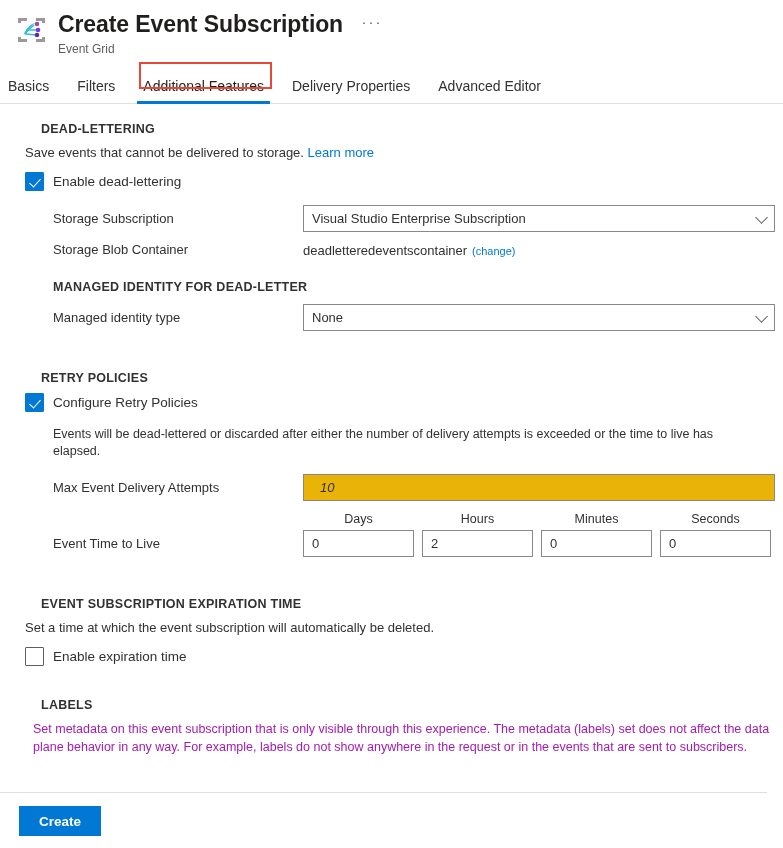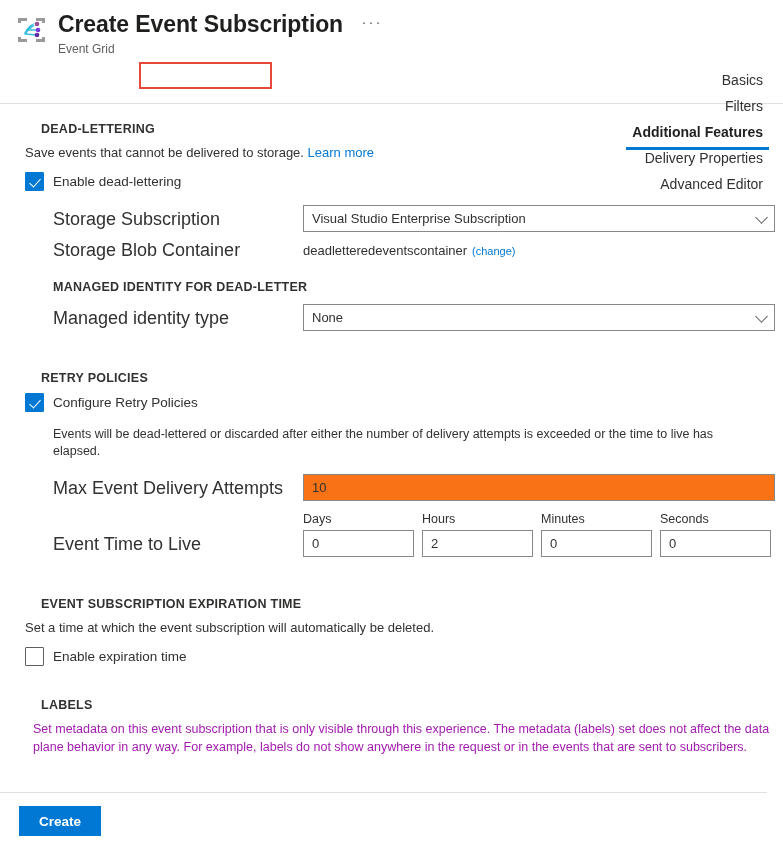--- a/index.html
+++ b/index.html
@@ -31,29 +31,28 @@
   }
   .subtitle { font-size: 12px; color: #605e5c; margin-top: 1px; line-height: 16px; }
 
   
   .tabs {
     position: relative;
     display: flex; align-items: flex-end;
     margin-top: 14px;
     height: 33px;
     border-bottom: 1px solid #e1dfdd;
-    flex-direction: column;
   }
   .tab {
     position: relative;
     font-size: 14px; color: #323130;
     padding: 0 8px 8px 8px; margin-right: 12px;
     cursor: pointer; white-space: nowrap; line-height: 18px;
   }
-  .tab.selected { font-weight: 700; color: #201f1e; }
+  .tab.selected { font-weight: 400; color: #201f1e; }
   .tab.selected::after {
     content: ""; position: absolute; left: 2px; right: 2px; bottom: -1px;
     height: 3px; background: #0078d4;
   }
   .annot-box {
     position: absolute;
     left: 139px; top: 62px; width: 133px; height: 27px;
     border: 2px solid #e8483a; pointer-events: none;
   }
 
@@ -81,54 +80,54 @@
     content: ""; position: absolute;
     left: 6px; top: 2.5px; width: 5px; height: 10px;
     border: solid #fff; border-width: 0 1.6px 1.6px 0;
     transform: rotate(42deg);
   }
   .cblabel { margin-left: 9px; font-size: 13.5px; color: #323130; }
 
   
   .frow { display: flex; align-items: center; margin-bottom: 10px; }
   .frow.indent { padding-left: 28px; }
-  .flabel { font-size: 18px; color: #323130; width: 250px; flex: 0 0 250px; line-height:16px; }
+  .flabel { font-size: 13px; color: #323130; width: 250px; flex: 0 0 250px; line-height:16px; }
   .fctl { flex: 1 1 auto; }
 
   .ddl {
     position: relative; height: 27px; width: 472px;
     border: 1px solid #8a8886; background: #fff;
     display: flex; align-items: center;
     padding: 0 26px 0 8px;
     font-size: 13px; color: #323130; cursor: pointer;
   }
   .chev {
     position: absolute; right: 8px; top: 50%;
     width: 9px; height: 9px; margin-top: -6px;
     border: solid #605e5c; border-width: 0 1.3px 1.3px 0;
     transform: rotate(45deg);
   }
   .txtin {
     height: 27px; width: 472px;
-    border: 1px solid #8a8886; background: #f97316;
-    display: flex; align-items: center; padding: 0 8px;
-    font-size: 13px; color: #323130;
+    border: 1px solid #8a8886; background: #eab308;
+    display: flex; align-items: center; padding: 0 16px;
+    font-size: 13px; color: #323130; font-style: italic;
   }
   .static-val { font-size: 13px; color: #323130; }
   .static-val .chg { font-size: 11px; margin-left: 5px; }
 
   .sub-head {
     font-size: 12.5px; font-weight: 600; color: #323130;
     letter-spacing: 0.25px; text-transform: uppercase;
     margin: 22px 0 10px 28px;
   }
   .note { font-size: 12.5px; color: #323130; margin: 0 0 14px 28px; line-height: 17px; }
 
   
-  .ttl-wrap { display: flex; }
+  .ttl-wrap { display: flex; text-align: center; }
   .ttl-cell { margin-right: 8px; }
   .ttl-cell:last-child { margin-right: 0; }
   .ttl-head { font-size: 12.5px; color: #323130; margin-bottom: 3px; line-height: 16px; }
   .ttl-in {
     width: 111px; height: 27px;
     border: 1px solid #8a8886; background: #fff;
     display: flex; align-items: center; padding: 0 8px;
     font-size: 13px; color: #323130;
   }
   .ttlrow { display: flex; align-items: flex-end; margin-bottom: 10px; }

